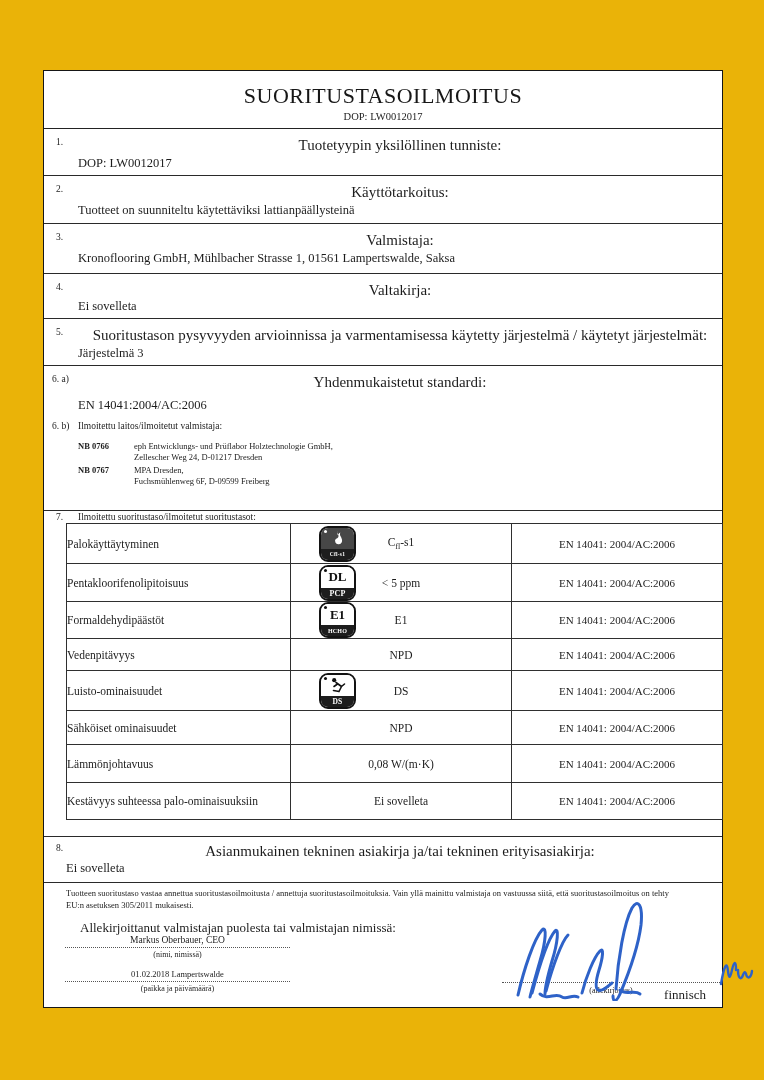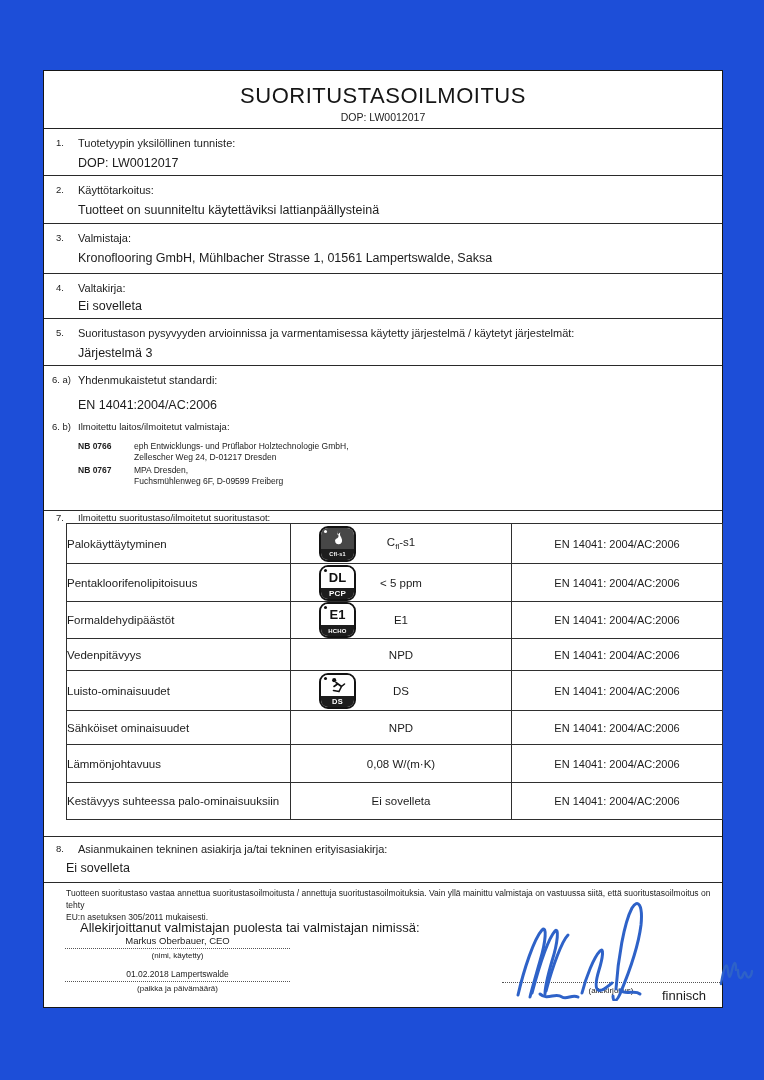--- a/index.html
+++ b/index.html
@@ -1,32 +1,32 @@
 <!DOCTYPE html>
 <html><head>
 <meta charset="utf-8">
 <style>
   * { margin:0; padding:0; box-sizing:border-box; }
   html,body { background:#e8e8e8; }
   .page {
-    position:relative; width:764px; height:1080px; background:#1d4ed8;
-    font-family:Liberation Sans, sans-serif; color:#1c1c1c; overflow:hidden;
+    position:relative; width:764px; height:1080px; background:#eab308;
+    font-family:Liberation Serif, serif; color:#1c1c1c; overflow:hidden;
   }
   .doc {
     position:absolute; left:43px; top:70px; width:680px; height:938px;
     border:1.5px solid #161616; background:#fff;
   }
   
   .title-block { position:relative; height:58px; border-bottom:1.5px solid #222; text-align:center; }
   .doc-title { font-size:22px; font-weight:400; letter-spacing:0.5px; padding-top:12px; color:#161616; }
   .doc-subtitle { font-size:10.5px; margin-top:2px; color:#1c1c1c; }
   
   .sec { position:relative; border-bottom:1px solid #2a2a2a; }
   .sec-num { position:absolute; left:12px; top:8px; font-size:9.5px; }
-  .sec-label { position:absolute; left:34px; top:8px; right:0; font-size:11px; }
+  .sec-label { position:absolute; left:34px; top:8px; right:0; font-size:15px;text-align:center; }
   .sec-content { position:absolute; left:34px; top:27px; font-size:12.5px; }
   
   .s6a-content { position:absolute; left:34px; top:32px; font-size:12.5px; }
   .s6b-num { position:absolute; left:8px; top:55px; font-size:9.5px; }
   .s6b-label { position:absolute; left:34px; top:55px; font-size:9.5px; }
   .nb-entry { position:absolute; left:34px; font-size:8.5px; line-height:1.25; }
   .nb-code { position:absolute; left:0; top:0; font-weight:bold; font-size:8.5px; }
   .nb-text { margin-left:56px; }
   
   .s7-label { position:absolute; left:34px; top:1px; font-size:9.5px; }
@@ -227,21 +227,21 @@
 
     <div class="footer-block" style="height:122px">
       <div class="disclaimer">
         <span>Tuotteen suoritustaso vastaa annettua suoritustasoilmoitusta / annettuja suoritustasoilmoituksia. Vain yllä mainittu valmistaja on vastuussa siitä, että suoritustasoilmoitus on tehty</span><br>
         <span>EU:n asetuksen 305/2011 mukaisesti.</span>
       </div>
       <div class="signed-by">Allekirjoittanut valmistajan puolesta tai valmistajan nimissä:</div>
 
       <div class="sig-col" style="top:52px">
         <div class="sig-name sig-line">Markus Oberbauer, CEO</div>
-        <div class="sig-cap">(nimi, käytetty)</div>
+        <div class="sig-cap">(nimi, nimissä)</div>
       </div>
       <div class="sig-col" style="top:86px">
         <div class="sig-name sig-line" style="font-size:8.5px">01.02.2018 Lampertswalde</div>
         <div class="sig-cap">(paikka ja päivämäärä)</div>
       </div>
 
       <div class="sig-right-line"></div>
       <div class="sig-right-cap">(allekirjoitus)</div>
 
       <svg class="signature-svg" width="150" height="104" viewBox="0 0 150 104">

